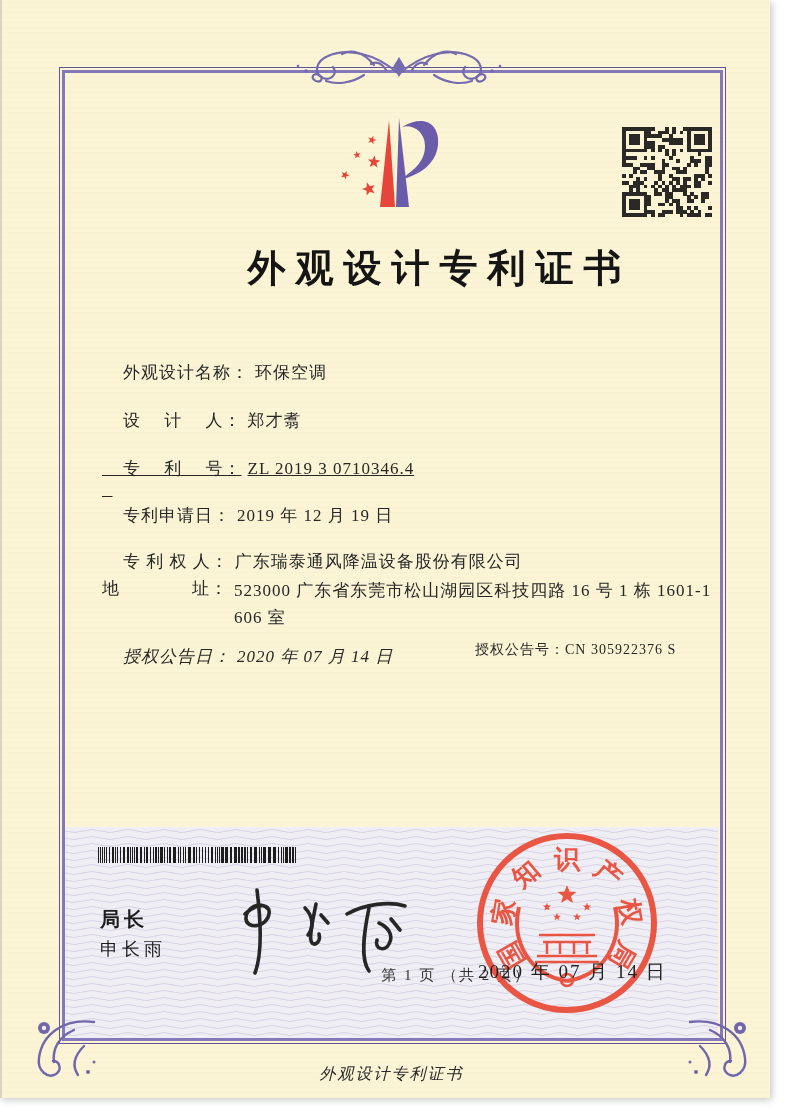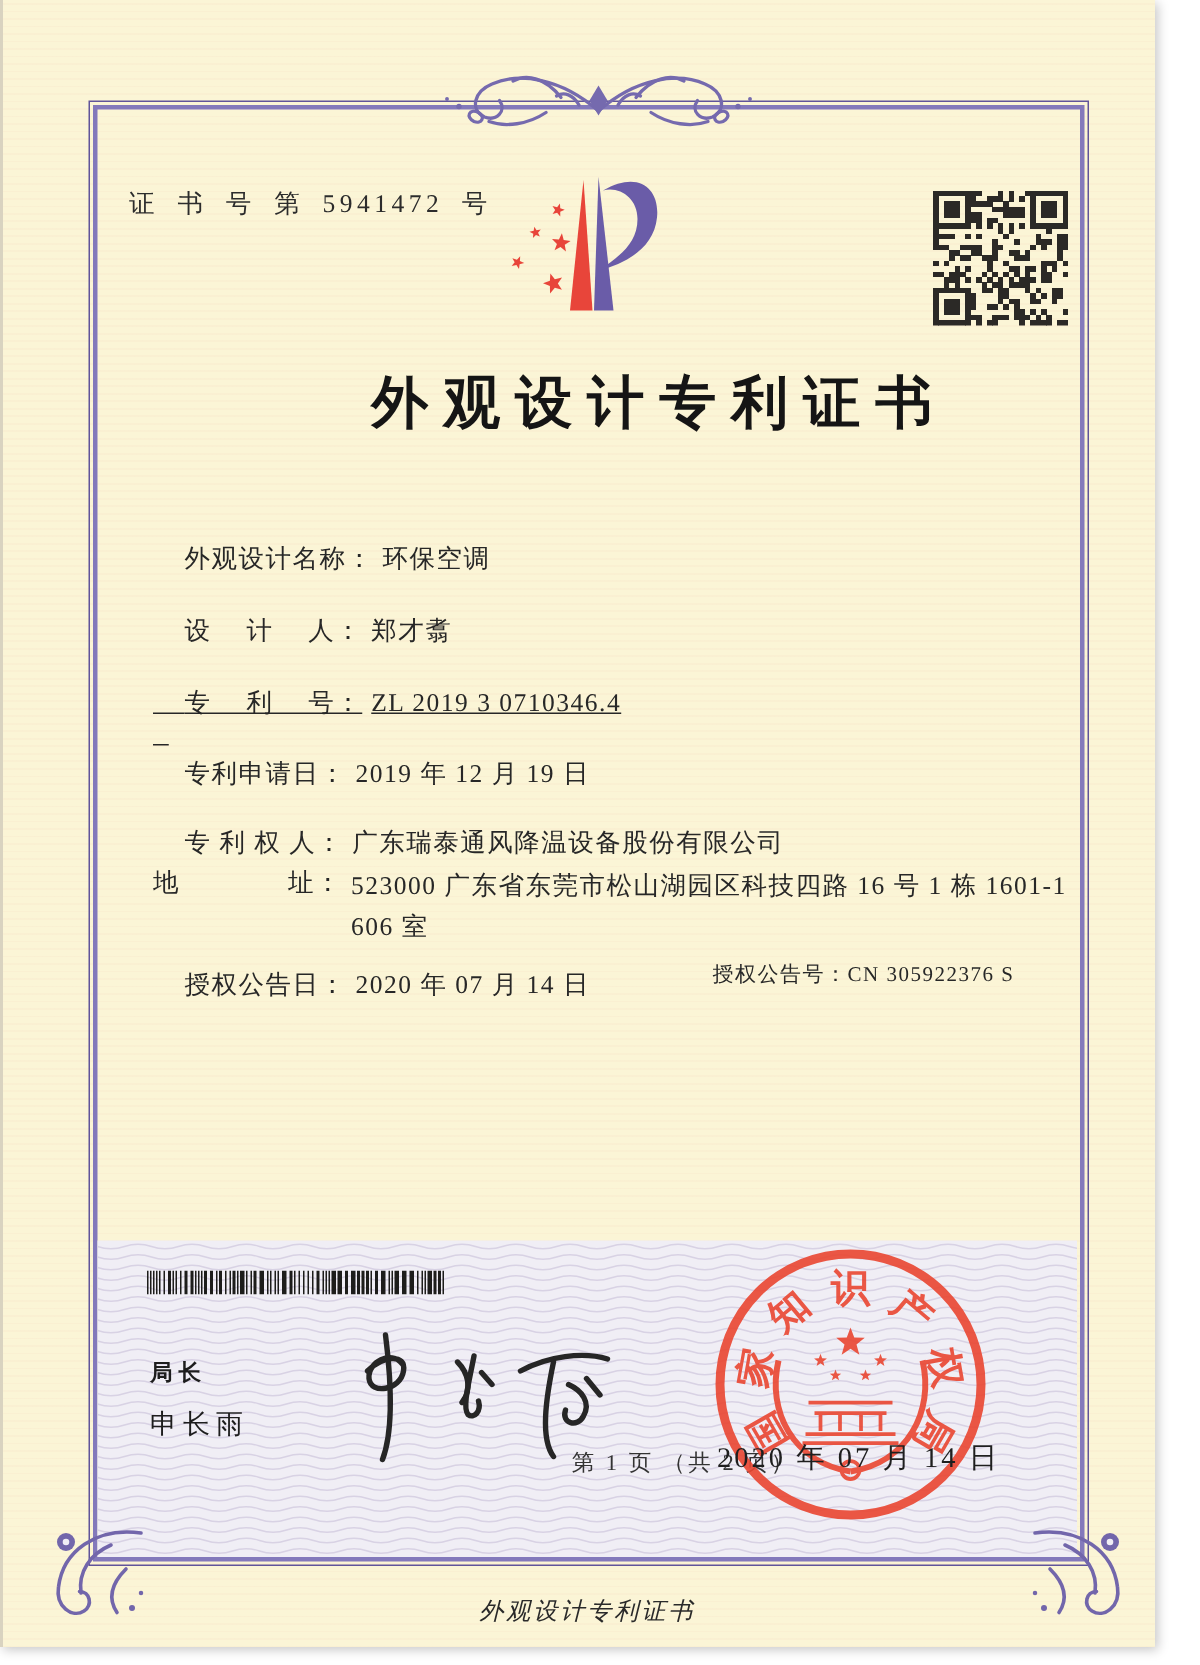--- a/index.html
+++ b/index.html
@@ -41,30 +41,30 @@
   .row .val{margin-left:6px;}
   .row-name{top:341px;}
   .row-designer{top:389px;}
   .row-patno{top:437px;text-decoration:underline;}
   .row-filing{top:484px;}
   .row-patentee{top:530px;}
   .row-address{top:577px;white-space:normal;display:flex;}
   .row-address .lbl{white-space:pre;flex:0 0 auto;}
   .row-address .val{width:480px;}
   .row-address .val span{display:block;line-height:27px;}
-  .row-grant{top:625px;}
+  .row-grant{top:625px;font-style:italic;}
   .grant-no{position:absolute;left:455px;top:625px;font-size:14px;color:#272727;letter-spacing:1px;z-index:2;white-space:pre;}
   .paras{
     position:absolute;left:95px;top:652px;width:622px;z-index:2;
     font-size:16.5px;line-height:30px;color:#2e2e2e;text-align:justify;letter-spacing:0.5px;
   }
   .paras p{margin:0;text-indent:2em;}
   .barcode{position:absolute;left:96px;top:847px;width:202px;height:16px;z-index:2;}
   .director-title{
-    position:absolute;left:98px;top:906px;font-size:15px;color:#1d1d1d;letter-spacing:4px;z-index:2;
+    position:absolute;left:98px;top:906px;font-size:20px;color:#1d1d1d;letter-spacing:4px;z-index:2;
     font-family:Liberation Mono, monospace;font-weight:600;
   }
   .director-name{
     position:absolute;left:98px;top:937px;font-size:18px;color:#1d1d1d;letter-spacing:4px;z-index:2;
     font-family:"Liberation Sans","DejaVu Sans",sans-serif;font-weight:400;
   }
   .signature{position:absolute;left:215px;top:882px;width:210px;height:95px;z-index:2;}
   .seal{position:absolute;left:465px;top:823px;width:200px;height:200px;z-index:3;opacity:0.9;}
   .seal-date{
     position:absolute;left:476px;top:959px;font-size:19px;color:#1f1f1f;letter-spacing:2px;z-index:4;white-space:pre;
@@ -155,21 +155,20 @@
       <path d="M72,20 C42,16 20,32 17,56 C15,69 26,77 34,72 C40,68 38,59 31,59"></path>
       <path d="M52,28 C38,34 30,46 32,60"></path>
       <path d="M62,44 C52,54 50,64 56,73"></path>
       <circle cx="22" cy="26" r="6" fill="#7266ab" stroke="none"></circle>
       <circle cx="22" cy="26" r="2.2" fill="#f0eef5" stroke="none"></circle>
       <circle cx="66" cy="70" r="2" fill="#7266ab" stroke="none"></circle>
       <circle cx="72" cy="60" r="1.5" fill="#7266ab" stroke="none"></circle>
     </g>
   </svg>
 
-  <div class="cert-no">证 书 号 第 5941472 号</div>
 
   <svg class="logo" viewBox="0 0 120 102">
     <g id="logo-stars">
         <polygon points="41.3,23.7 41.5,26.9 44.5,27.9 41.5,29.1 41.5,32.3 39.4,29.8 36.4,30.7 38.1,28.0 36.3,25.4 39.4,26.2" fill="#e8453a"></polygon>
         <polygon points="24.2,39.1 25.7,41.5 28.5,41.0 26.7,43.2 27.9,45.7 25.3,44.6 23.3,46.6 23.5,43.8 21.0,42.5 23.8,41.9" fill="#e8453a"></polygon>
         <polygon points="14.8,58.9 14.6,62.0 17.5,63.4 14.4,64.2 14.0,67.4 12.3,64.7 9.1,65.3 11.1,62.8 9.6,60.1 12.6,61.2" fill="#e8453a"></polygon>
         <polygon points="42.6,43.5 43.8,48.0 48.4,48.6 44.5,51.1 45.3,55.6 41.7,52.7 37.7,54.9 39.3,50.6 36.0,47.4 40.6,47.6" fill="#e8453a"></polygon>
         <polygon points="34.9,70.3 37.9,74.2 42.7,73.0 39.9,77.0 42.6,81.2 37.9,79.8 34.7,83.6 34.6,78.7 30.0,76.9 34.6,75.2" fill="#e8453a"></polygon>
       </g>
     <polygon points="57,8 63,95 48,95" fill="#e8453a"></polygon>

